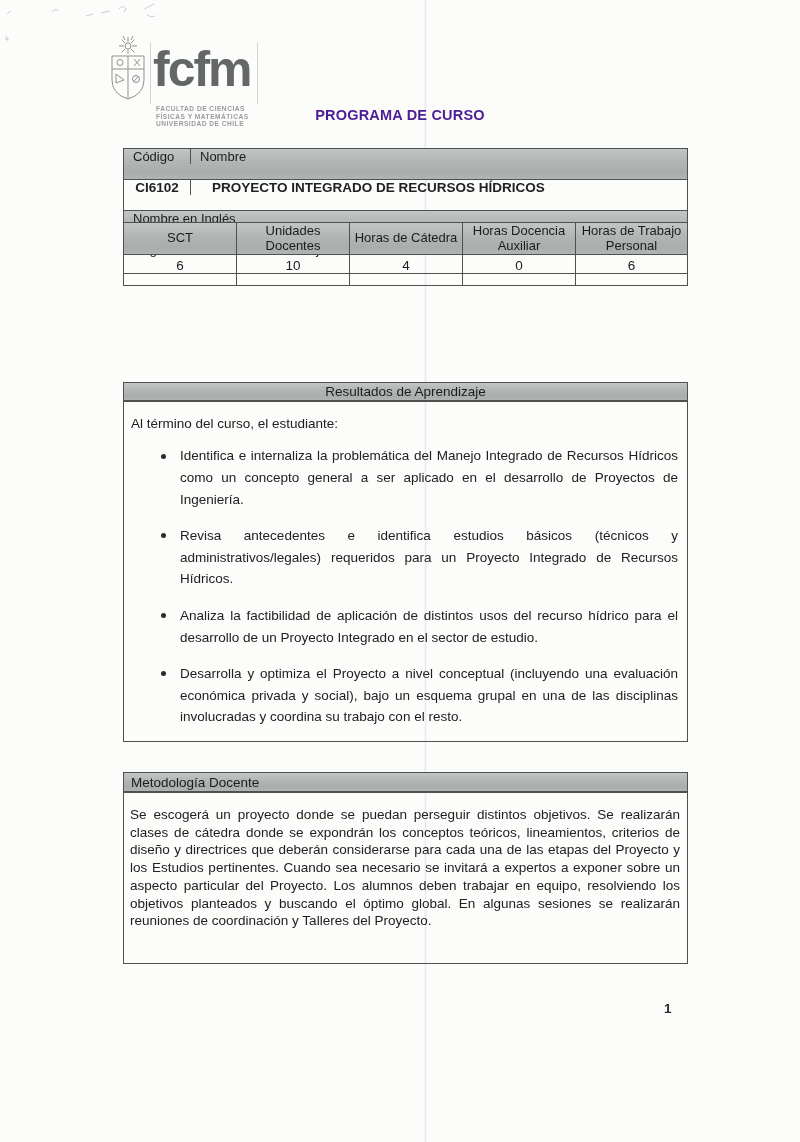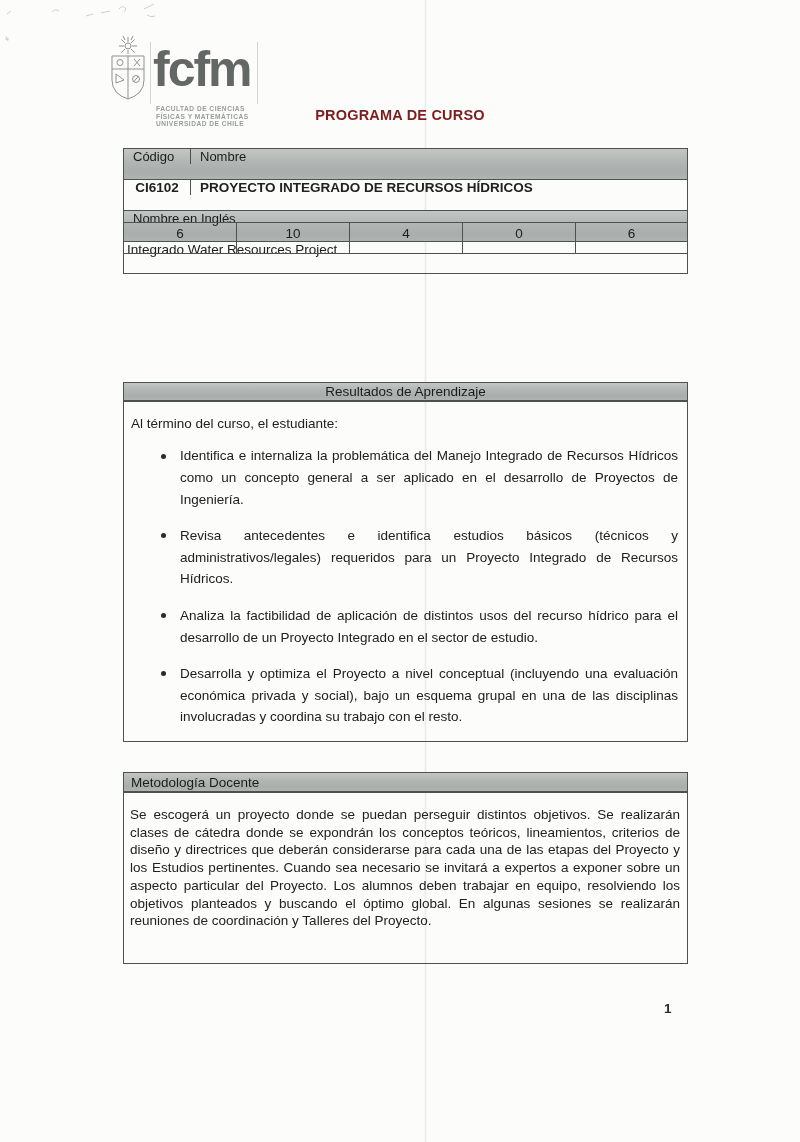--- a/index.html
+++ b/index.html
@@ -25,37 +25,37 @@
     font-size:50px; font-weight:bold; letter-spacing:-2px;
     color:#636866; line-height:58px;
   }
   .logo-sub {
     position:absolute; left:156px; top:105px;
     font-size:6.6px; line-height:7.6px; letter-spacing:0.5px;
     color:#989d9a; font-weight:bold;
   }
   .doc-title {
     position:absolute; top:107px; left:0; width:800px;
-    text-align:center; font-size:14.5px; font-weight:bold; color:#7f1d1d;
+    text-align:center; font-size:14.5px; font-weight:bold; color:#4c1d95;
     letter-spacing:0.2px;
   }
   
   .blk { position:absolute; left:123px; width:565px; border:1.6px solid #4e524f; background:transparent; }
   .bar {
     background: linear-gradient(180deg,#c2c6c4 0%, #b2b6b4 40%, #a9adab 78%, #b0b4b2 100%);
     color:#1c1c1c;
   }
   .row { display:flex; }
   .cdiv { border-right:1.4px solid #4e524f; }
   .hdiv { border-bottom:1.6px solid #4e524f; }
   .cell { display:flex; align-items:center; }
   .c-center { justify-content:center; text-align:center; }
   .fs13 { font-size:13px; }
   .fs135 { font-size:13.5px; }
-  .bold { font-weight:bold; }
+  .bold { font-weight:bold;gap:12px; }
   .just { text-align:justify; text-justify:inter-word; }
   
   .ta-row { height:31px; align-items:flex-start; }
   .ta-c1 { width:67px; }
   .pl9 { padding-left:9px; }
   
   .tb-h { height:32px; }
   .tb-v { height:30px; }
   .tb-col { width:113px; flex:0 0 113px; }
   .tb-col:last-child { flex:1 1 auto; border-right:none; }
@@ -143,20 +143,27 @@
     </div>
     <div class="row bar hdiv ta-row fs13">
       <div class="cell pl9" style="flex:1">Nombre en Inglés</div>
     </div>
     <div class="row ta-row fs135">
       <div class="cell" style="flex:1; padding-left:3px">Integrado Water Resources Project</div>
     </div>
   </div>
 
   <div class="blk" style="top:222px;">
+    <div class="row bar hdiv tb-h">
+      <div class="cell cdiv tb-col tb-head-cell">SCT</div>
+      <div class="cell cdiv tb-col tb-head-cell">Unidades Docentes</div>
+      <div class="cell cdiv tb-col tb-head-cell">Horas de Cátedra</div>
+      <div class="cell cdiv tb-col tb-head-cell">Horas Docencia Auxiliar</div>
+      <div class="cell cdiv tb-col tb-head-cell">Horas de Trabajo Personal</div>
+    </div>
     <div class="row tb-v">
       <div class="cell cdiv tb-col tb-val-cell">6</div>
       <div class="cell cdiv tb-col tb-val-cell">10</div>
       <div class="cell cdiv tb-col tb-val-cell">4</div>
       <div class="cell cdiv tb-col tb-val-cell">0</div>
       <div class="cell cdiv tb-col tb-val-cell">6</div>
     </div>
   </div>
 
 

